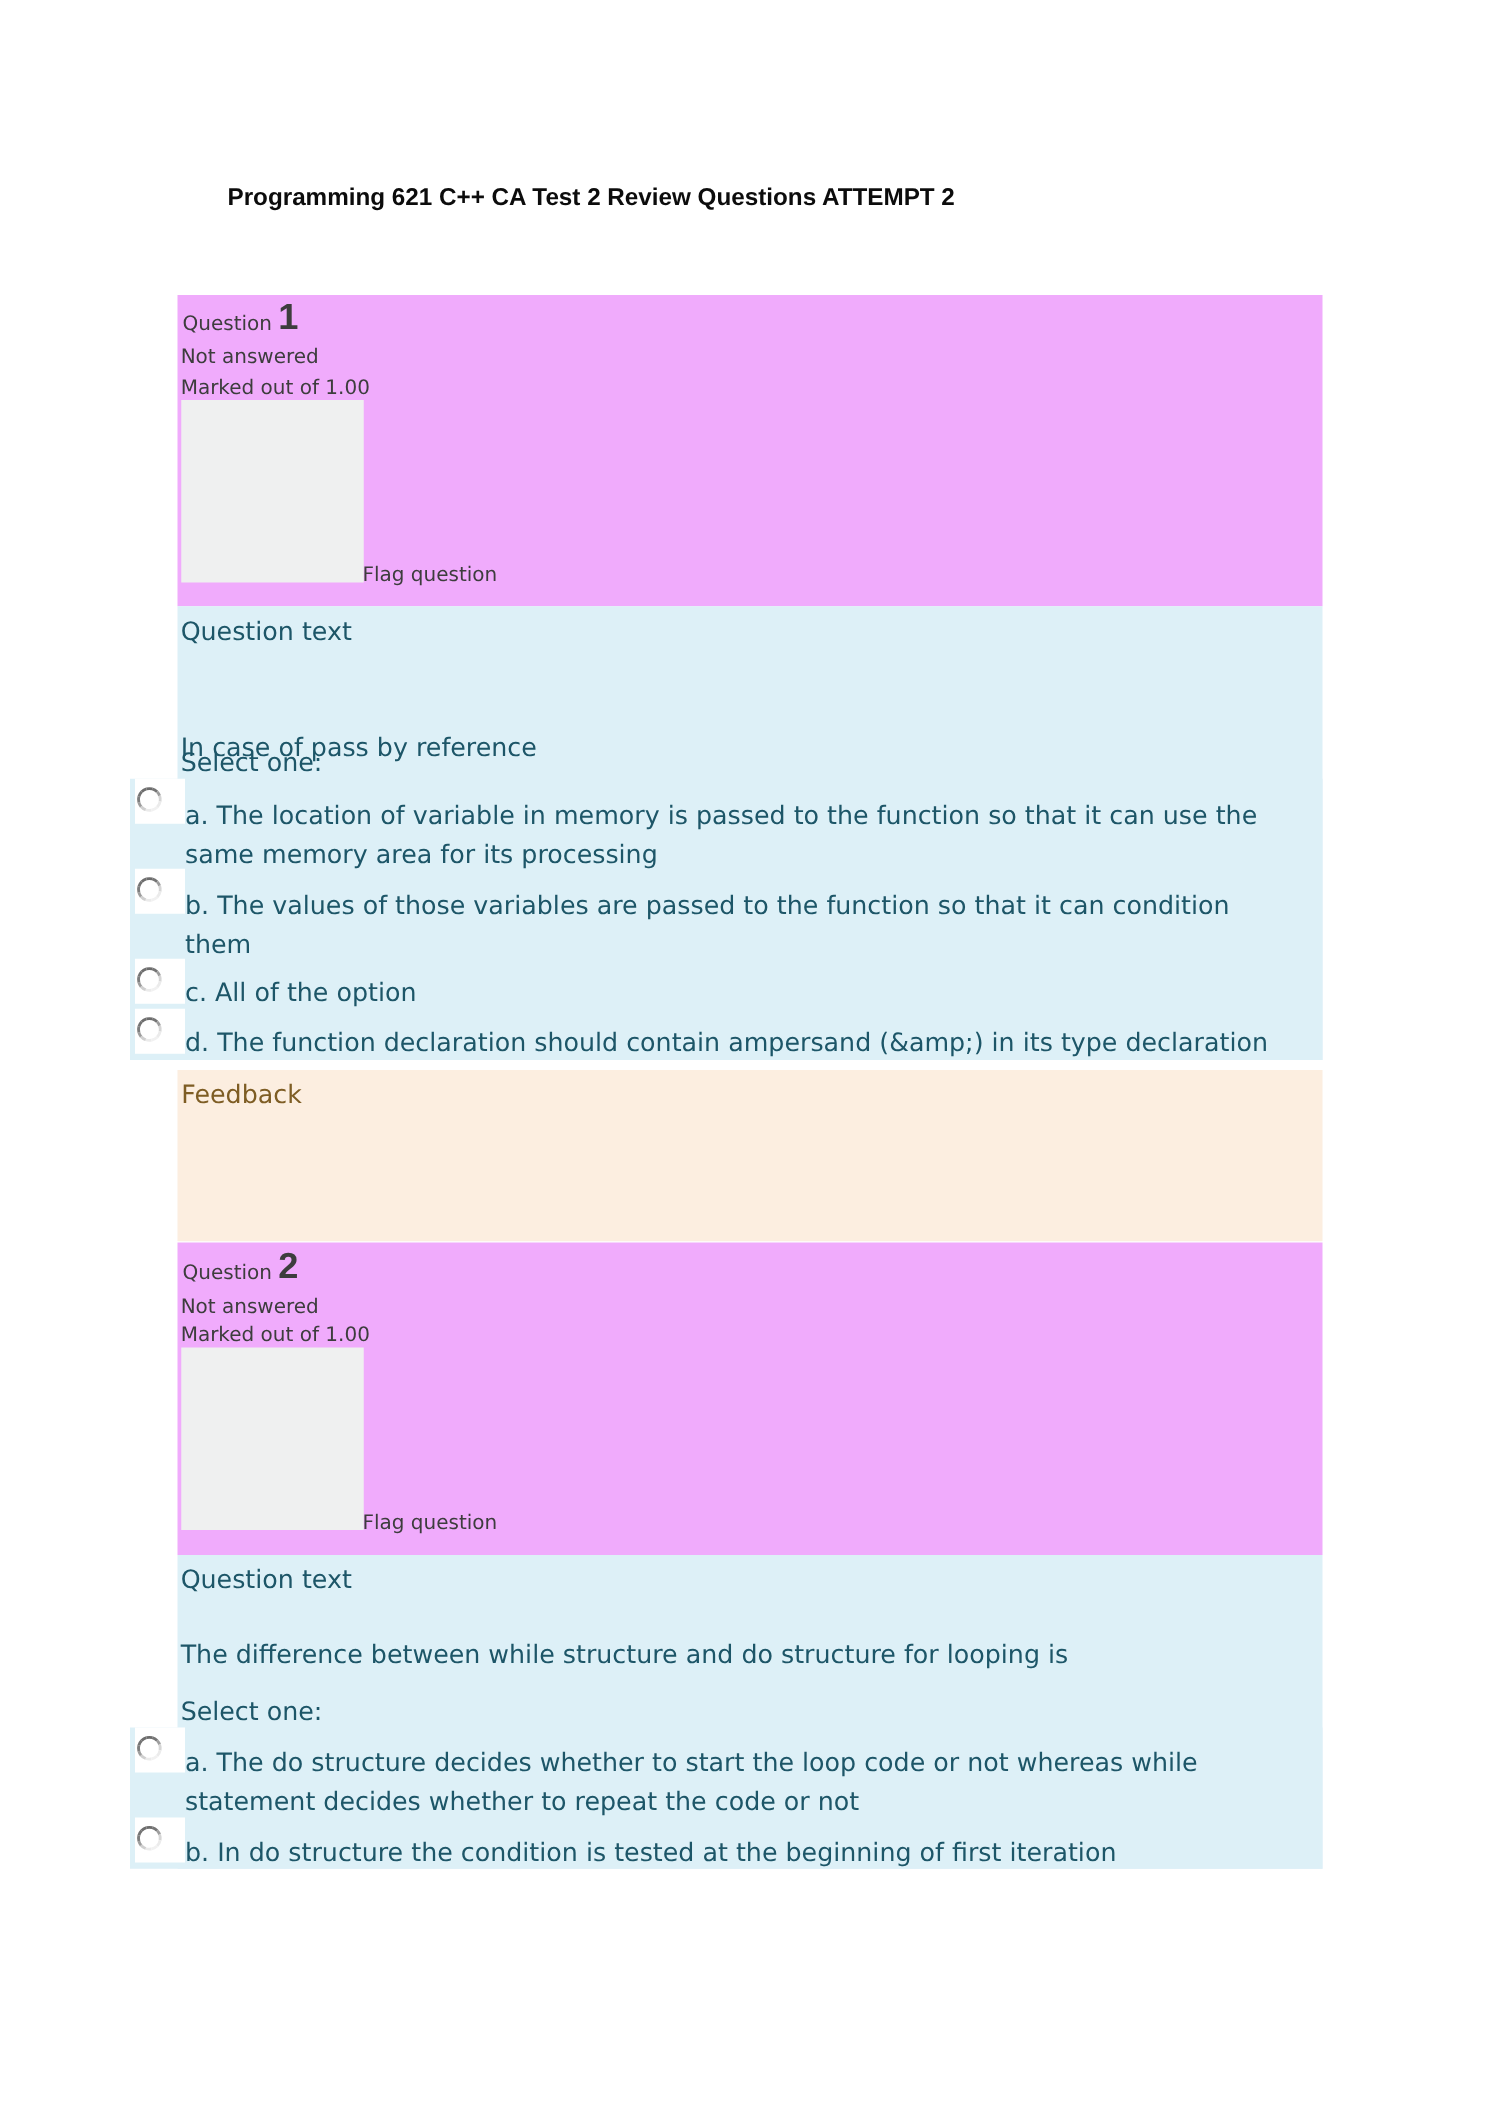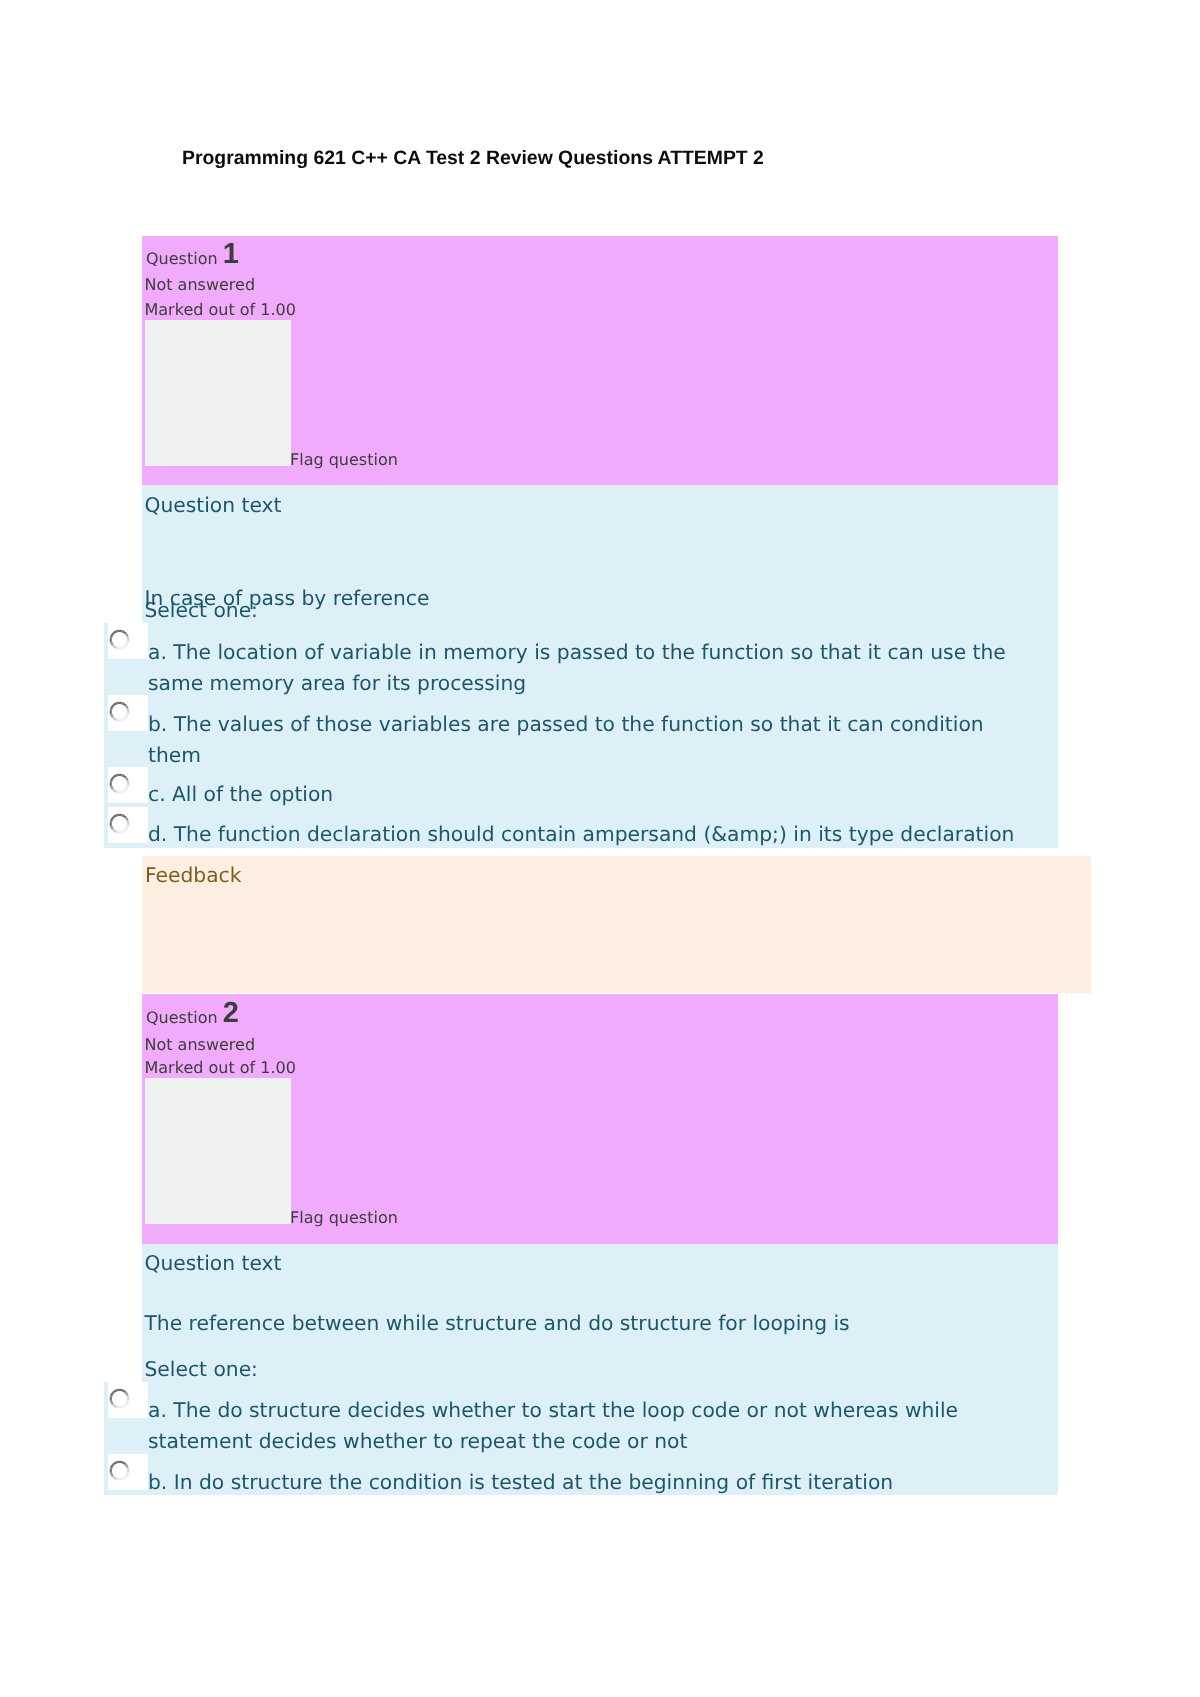--- a/index.html
+++ b/index.html
@@ -104,38 +104,38 @@
 
     <div class="optbg" style="top:183.8px;"></div>
     <div class="optradio" style="top:189.9px;">
         <svg viewBox="0 0 20 20">
           <use href="#radio-icon"></use>
         </svg>
       </div>
     <div class="opttext" style="top:196.1px;">d. The function declaration should contain ampersand (&amp;amp;) in its type declaration</div>
   </div>
 
-  <div class="band fb" style="top:856px;height:137px;padding-left:33px;">
+  <div class="band fb" style="top:856px;height:137px;">
     <div class="ftxt" style="top:4.3px;white-space:nowrap;">Feedback</div>
   </div>
 
   <div class="band qhead" style="top:994px;height:250px;">
     <div class="infobox" style="top:84px;"></div>
     <div class="hdtxt" style="left:4px;top:12.1px;">
       <span>Question</span>
       <span class="n">2</span>
     </div>
     <div class="hdtxt" style="left:2.5px;top:39.1px;">Not answered</div>
     <div class="hdtxt" style="left:2.5px;top:62.4px;">Marked out of 1.00</div>
     <div class="hdtxt" style="left:148px;top:211.5px;">Flag question</div>
   </div>
 
   <div class="band qbody" style="top:1244px;height:251px;">
     <div class="btxt" style="top:5.3px;">Question text</div>
-    <div class="btxt" style="top:64.8px;">The reference between while structure and do structure for looping is</div>
+    <div class="btxt" style="top:64.8px;">The difference between while structure and do structure for looping is</div>
     <div class="btxt" style="top:111px;">Select one:</div>
   </div>
 
   <div class="ansarea" style="top:1382.4px;height:112.6px;">
     <div class="optbg" style="top:0px;"></div>
     <div class="optradio" style="top:6.1px;">
         <svg viewBox="0 0 20 20">
           <use href="#radio-icon"></use>
         </svg>
       </div>

